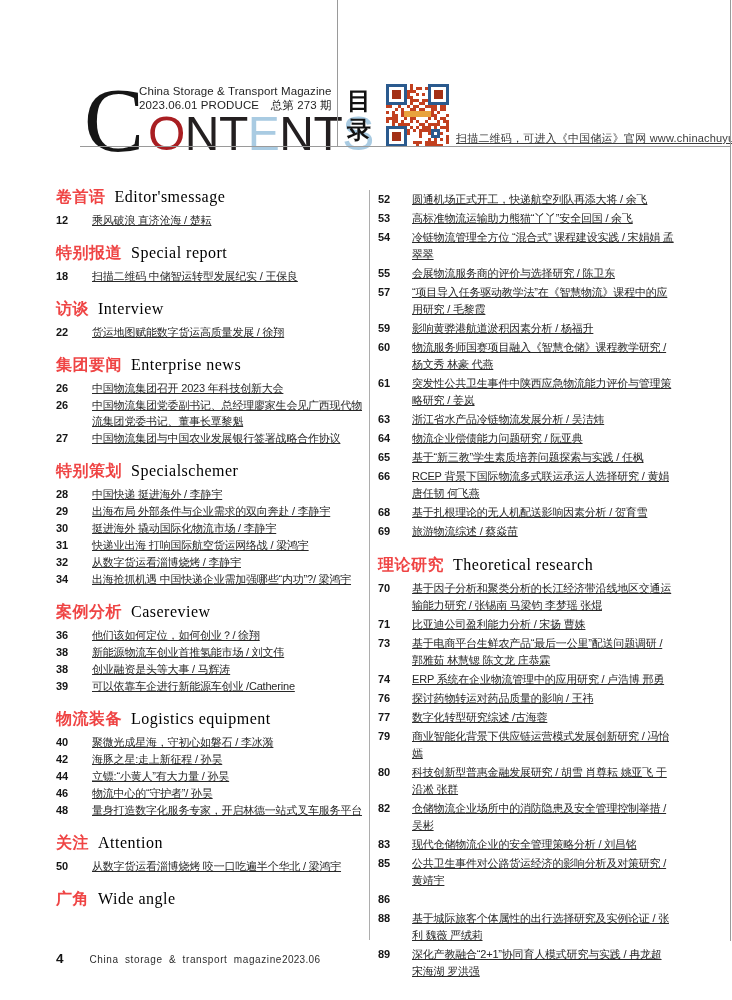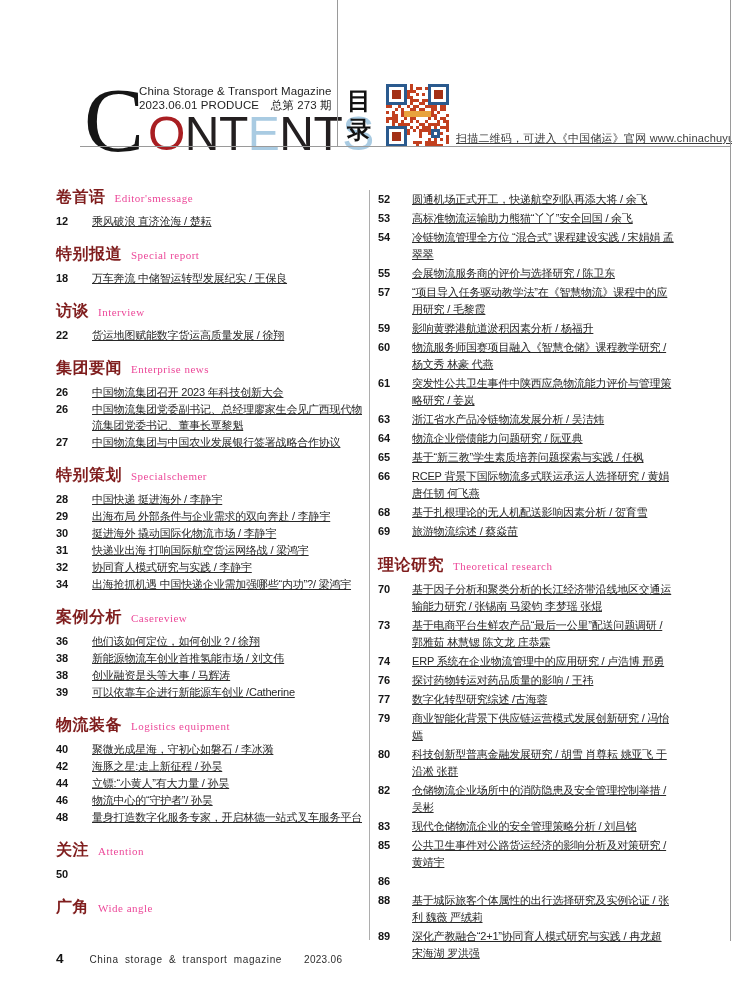--- a/index.html
+++ b/index.html
@@ -30,35 +30,35 @@
 
   
   .main{position:absolute;left:0;top:188px;width:732px;}
   .col{position:absolute;top:0;}
   .col-left{left:56px;width:306px;}
   .col-right{left:378px;top:3px;width:297px;}
 
   .toc-section{margin-top:16px;}
   .toc-section:first-child{margin-top:0;}
   .sec-title{line-height:18px;margin-bottom:6px;white-space:nowrap;}
-  .sec-cn{font-size:16px;font-weight:bold;color:#7f1d1d;letter-spacing:0.5px;}
-  .sec-en{font-family:"Liberation Serif",serif;font-size:11px;color:#ec4899;
+  .sec-cn{font-size:16px;font-weight:bold;color:#ef4444;letter-spacing:0.5px;}
+  .sec-en{font-family:"Liberation Serif",serif;font-size:16px;color:#000000;
           margin-left:9px;letter-spacing:0.5px;}
 
   .entry{display:flex;font-size:11px;line-height:16px;margin-bottom:1px;letter-spacing:-0.2px;}
   .col-right .entry{line-height:17px;margin-bottom:2px;}
   .entry .num{flex:none;width:36px;font-weight:bold;color:#161616;font-size:11px;}
   .col-right .entry .num{width:34px;}
   .entry .txt{flex:1;color:#282828;text-decoration:underline;}
 
   
   .footer{position:absolute;left:56px;top:951px;display:flex;align-items:baseline;}
   .footer .pg{font-size:13.5px;font-weight:bold;color:#141414;}
   .footer .mag{margin-left:26px;font-size:10px;color:#2d2d2d;letter-spacing:0.6px;word-spacing:3px;}
-  .footer .iss{margin-left:22px;font-size:10px;color:#2d2d2d;letter-spacing:0.3px;}
+  .footer .iss{font-size:10px;color:#2d2d2d;letter-spacing:0.3px;}
 </style>
 </head>
 <body>
 
 <div class="page">
 
   <div class="big-c">C</div>
   <div class="tagline">
     <div>China Storage &amp; Transport Magazine</div>
     <div>2023.06.01 PRODUCE　总第 273 期</div>
@@ -237,21 +237,21 @@
           <div class="sec-title"><span class="sec-cn">卷首语</span><span class="sec-en">Editor'smessage</span></div>
           <div class="entry">
             <span class="num">12</span>
             <span class="txt">乘风破浪 直济沧海 / 楚耘</span>
           </div>
         </section>
         <section class="toc-section">
           <div class="sec-title"><span class="sec-cn">特别报道</span><span class="sec-en">Special report</span></div>
           <div class="entry">
             <span class="num">18</span>
-            <span class="txt">万车奔流 中储智运转型发展纪实 / 王保良</span>
+            <span class="txt">扫描二维码 中储智运转型发展纪实 / 王保良</span>
           </div>
         </section>
         <section class="toc-section">
           <div class="sec-title"><span class="sec-cn">访谈</span><span class="sec-en">Interview</span></div>
           <div class="entry">
             <span class="num">22</span>
             <span class="txt">货运地图赋能数字货运高质量发展 / 徐翔</span>
           </div>
         </section>
         <section class="toc-section">
@@ -282,21 +282,21 @@
           <div class="entry">
             <span class="num">30</span>
             <span class="txt">挺进海外 撬动国际化物流市场 / 李静宇</span>
           </div>
           <div class="entry">
             <span class="num">31</span>
             <span class="txt">快递业出海 打响国际航空货运网络战 / 梁鸿宇</span>
           </div>
           <div class="entry">
             <span class="num">32</span>
-            <span class="txt">协同育人模式研究与实践 / 李静宇</span>
+            <span class="txt">从数字货运看淄博烧烤 / 李静宇</span>
           </div>
           <div class="entry">
             <span class="num">34</span>
             <span class="txt">出海抢抓机遇 中国快递企业需加强哪些“内功”?/ 梁鸿宇</span>
           </div>
         </section>
         <section class="toc-section">
           <div class="sec-title"><span class="sec-cn">案例分析</span><span class="sec-en">Casereview</span></div>
           <div class="entry">
             <span class="num">36</span>
@@ -335,20 +335,21 @@
           </div>
           <div class="entry">
             <span class="num">48</span>
             <span class="txt">量身打造数字化服务专家，开启林德一站式叉车服务平台</span>
           </div>
         </section>
         <section class="toc-section">
           <div class="sec-title"><span class="sec-cn">关注</span><span class="sec-en">Attention</span></div>
           <div class="entry">
             <span class="num">50</span>
+            <span class="txt">从数字货运看淄博烧烤 咬一口吃遍半个华北 / 梁鸿宇</span>
           </div>
         </section>
         <section class="toc-section">
           <div class="sec-title"><span class="sec-cn">广角</span><span class="sec-en">Wide angle</span></div>
         </section>
       </div>
     <div class="col col-right">
         <section class="toc-section">
           <div class="entry">
             <span class="num">52</span>
@@ -405,20 +406,24 @@
           <div class="entry">
             <span class="num">69</span>
             <span class="txt">旅游物流综述 / 蔡焱苗</span>
           </div>
         </section>
         <section class="toc-section">
           <div class="sec-title"><span class="sec-cn">理论研究</span><span class="sec-en">Theoretical research</span></div>
           <div class="entry">
             <span class="num">70</span>
             <span class="txt">基于因子分析和聚类分析的长江经济带沿线地区交通运输能力研究 / 张锡南 马梁钧 李梦瑶 张焜</span>
+          </div>
+          <div class="entry">
+            <span class="num">71</span>
+            <span class="txt">比亚迪公司盈利能力分析 / 宋扬 曹姝</span>
           </div>
           <div class="entry">
             <span class="num">73</span>
             <span class="txt">基于电商平台生鲜农产品“最后一公里”配送问题调研 / 郭雅茹 林慧锶 陈文龙 庄恭霖</span>
           </div>
           <div class="entry">
             <span class="num">74</span>
             <span class="txt">ERP 系统在企业物流管理中的应用研究 / 卢浩博 邢勇</span>
           </div>
           <div class="entry">

